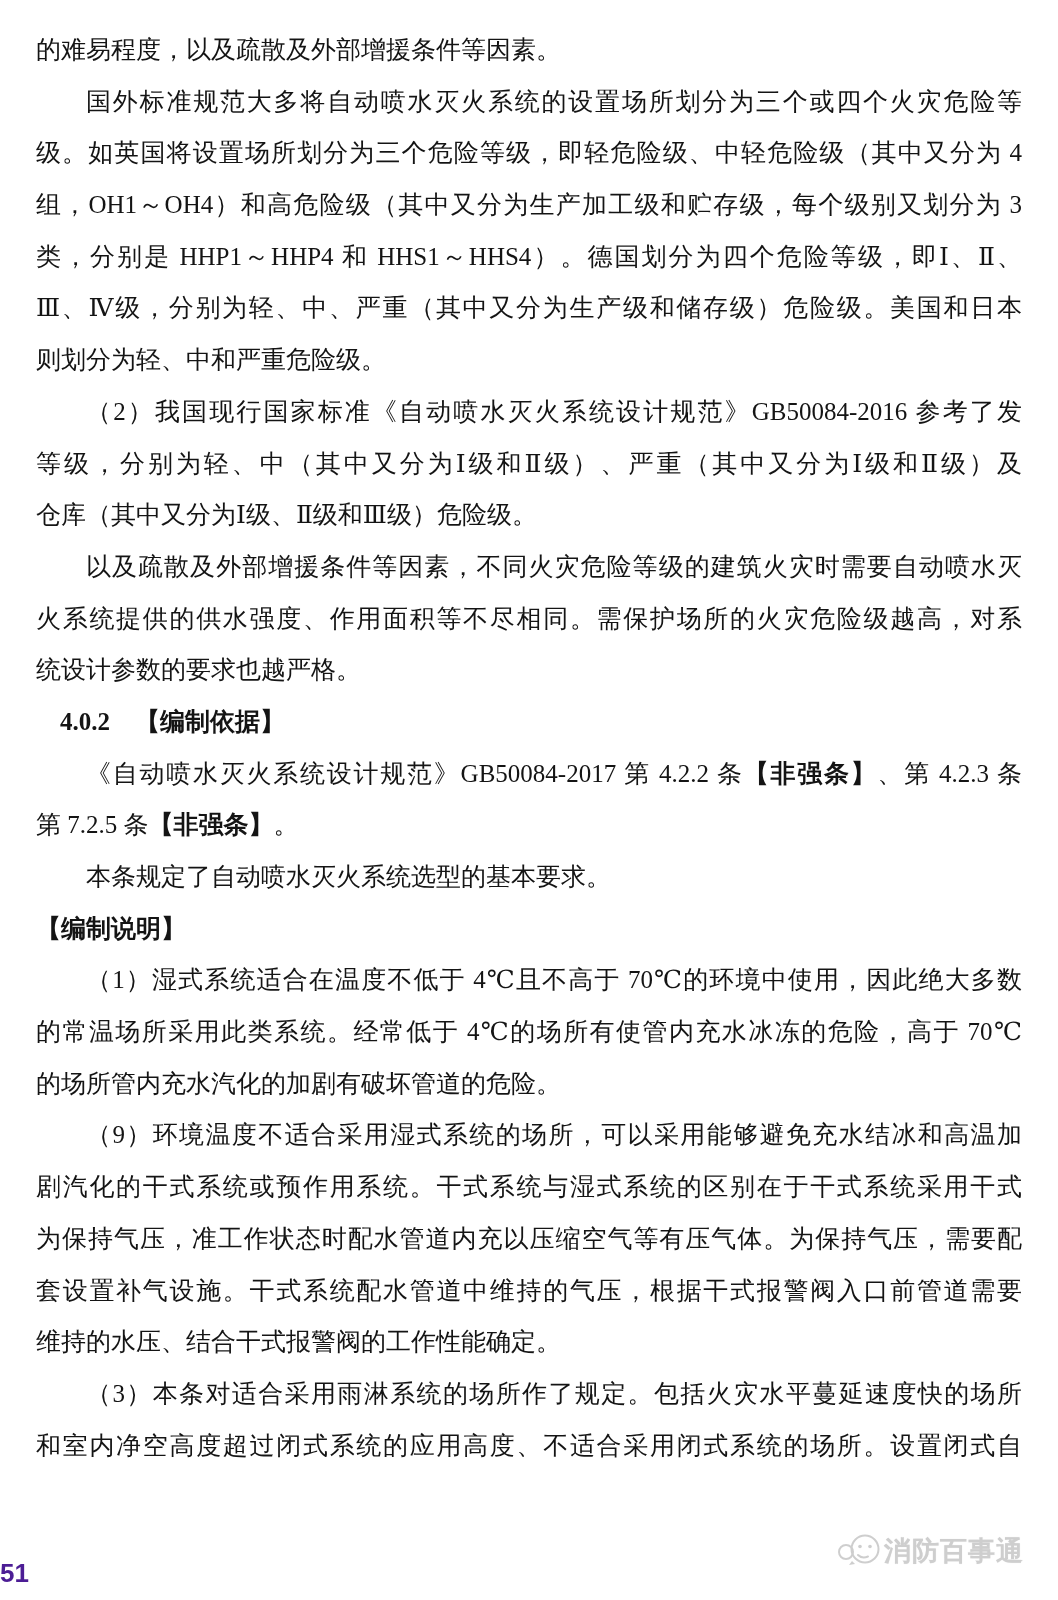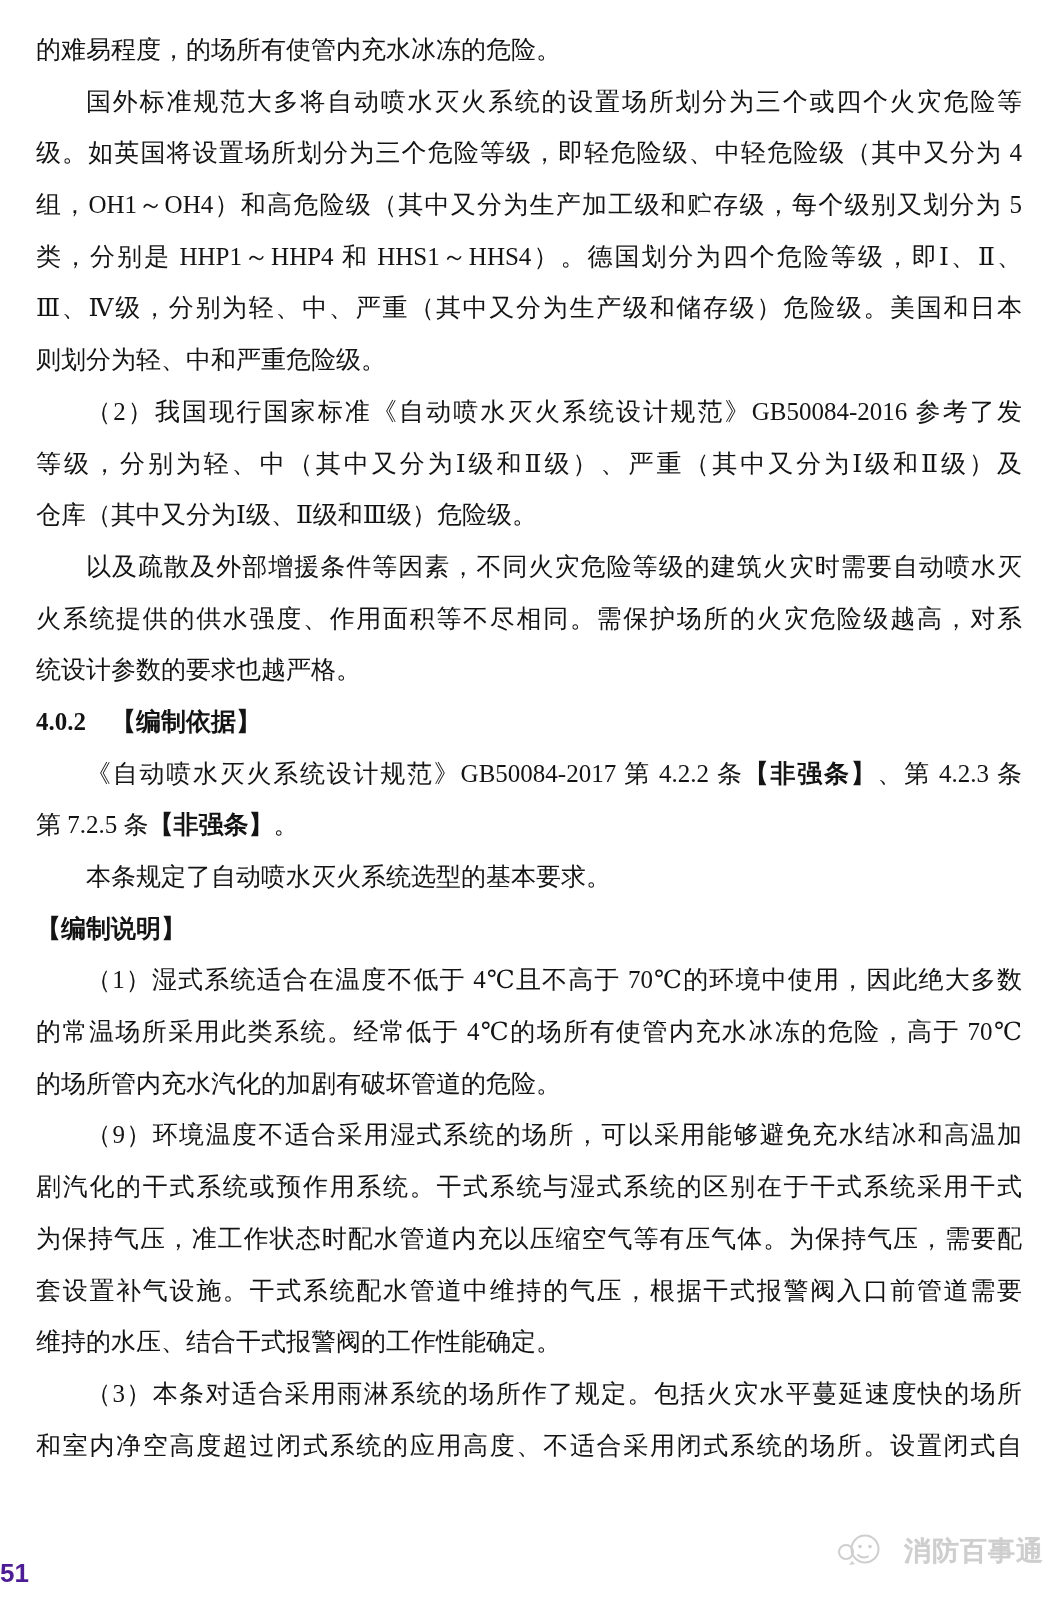--- a/index.html
+++ b/index.html
@@ -23,61 +23,61 @@
     text-align:justify;
     text-align-last:justify;
     overflow:hidden;
     white-space:nowrap;
   }
   .line.end{
     text-align:left;
     text-align-last:left;
   }
   .line.indent{ text-indent:2em; }
-  .line.bold{ font-weight:bold; }
+  .line.bold{ font-weight:bold;margin-left:24px; }
   .line.tight{ letter-spacing:-1.2px; }
   .line b{ font-weight:bold; }
   .footer-pagenum{
     position:absolute;
     left:0;right:0;
     top:1558px;
     text-align:left;
     font-family:"Liberation Sans","DejaVu Sans",sans-serif;
     font-weight:bold;
     font-size:26px;
     color:#4c1d95;
   }
   .watermark{
     position:absolute;
     left:836px;top:1528px;
     display:flex;
     align-items:center;
-    gap:20px;
+    gap:0;
     opacity:0.85;
     text-align:right;
   }
   .watermark-text{
     font-size:27px;
     letter-spacing:1px;
     font-weight:bold;
     color:#c6c6c6;
     white-space:nowrap;
     text-shadow:0 0 1px #dcdcdc;
   }
 </style>
 </head>
 <body>
 
 <div class="page">
 
   <div class="content">
-    <div class="line end">的难易程度，的场所有使管内充水冰冻的危险。</div>
+    <div class="line end">的难易程度，以及疏散及外部增援条件等因素。</div>
     <div class="line indent">国外标准规范大多将自动喷水灭火系统的设置场所划分为三个或四个火灾危险等</div>
     <div class="line">级。如英国将设置场所划分为三个危险等级，即轻危险级、中轻危险级（其中又分为 4</div>
-    <div class="line">组，OH1～OH4）和高危险级（其中又分为生产加工级和贮存级，每个级别又划分为 5</div>
+    <div class="line">组，OH1～OH4）和高危险级（其中又分为生产加工级和贮存级，每个级别又划分为 3</div>
     <div class="line">类，分别是 HHP1～HHP4 和 HHS1～HHS4）。德国划分为四个危险等级，即Ⅰ、Ⅱ、</div>
     <div class="line">Ⅲ、Ⅳ级，分别为轻、中、严重（其中又分为生产级和储存级）危险级。美国和日本</div>
     <div class="line end">则划分为轻、中和严重危险级。</div>
     <div class="line indent">（2）我国现行国家标准《自动喷水灭火系统设计规范》GB50084-2016 参考了发</div>
     <div class="line">等级，分别为轻、中（其中又分为Ⅰ级和Ⅱ级）、严重（其中又分为Ⅰ级和Ⅱ级）及</div>
     <div class="line end">仓库（其中又分为Ⅰ级、Ⅱ级和Ⅲ级）危险级。</div>
     <div class="line indent">以及疏散及外部增援条件等因素，不同火灾危险等级的建筑火灾时需要自动喷水灭</div>
     <div class="line">火系统提供的供水强度、作用面积等不尽相同。需保护场所的火灾危险级越高，对系</div>
     <div class="line end">统设计参数的要求也越严格。</div>
     <div class="line end bold">4.0.2　<b>【编制依据】</b></div>

